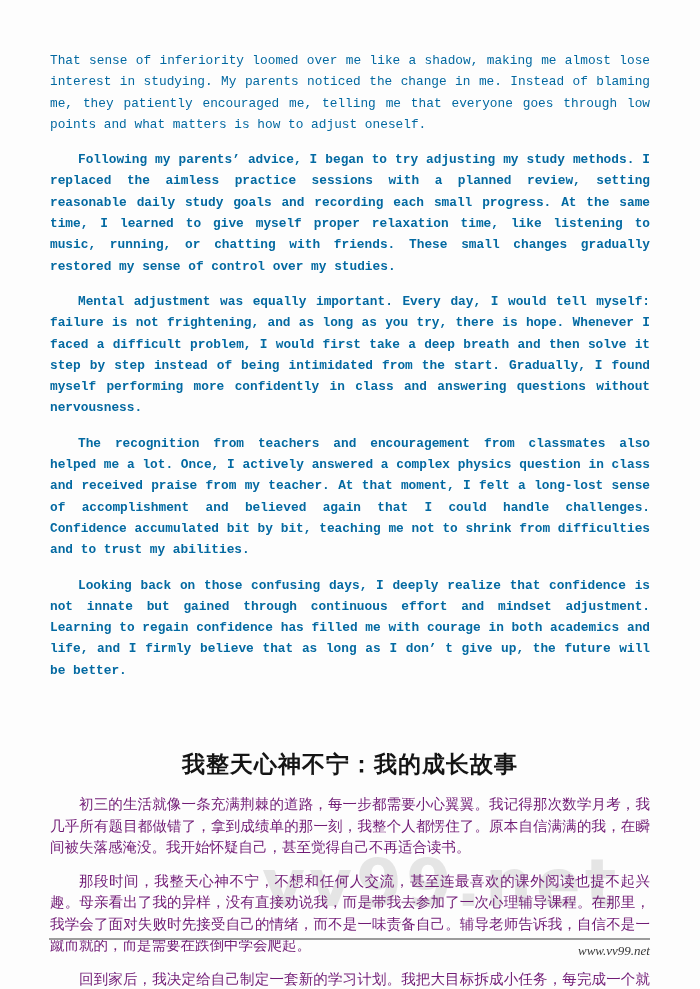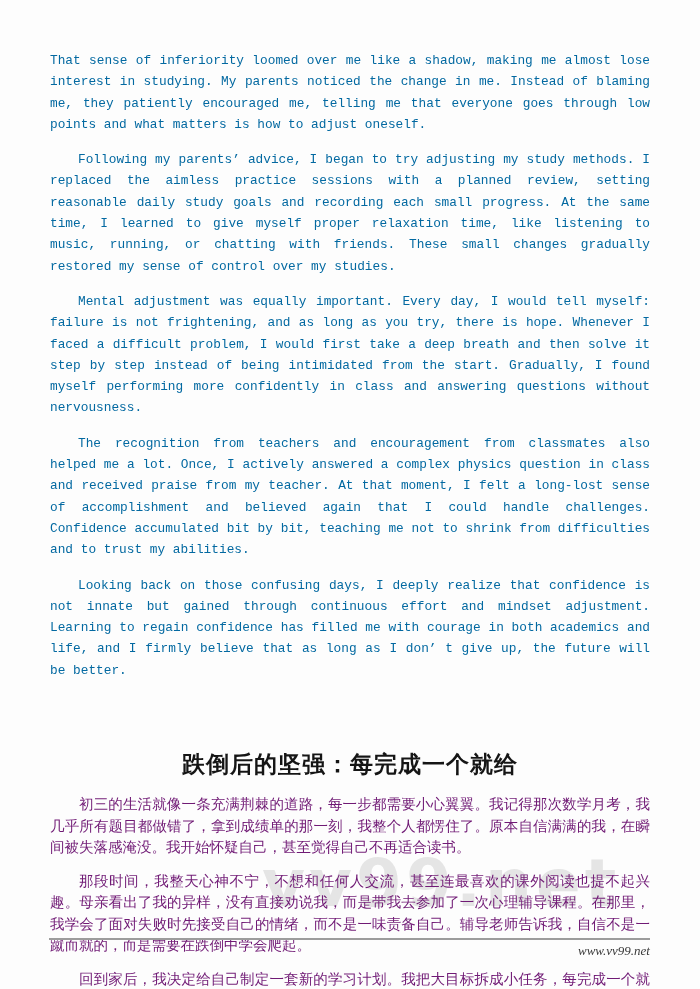--- a/index.html
+++ b/index.html
@@ -22,21 +22,21 @@
 
   
   .en p {
     font-family: "Liberation Mono", "DejaVu Sans Mono", monospace;
     font-size: 12.8px;
     line-height: 21.3px;
     text-align: justify;
     color: #0369a1;
     margin: 0 0 14px 0;
   }
-  .en p.indent { text-indent: 28px; }
+  .en p.indent { text-indent: 28px; font-weight: bold; }
   .en p:last-child { margin-bottom: 12px; }
 
   
   .title {
     margin: 68px 0 15px 0;
     text-align: center;
     font-family: "Liberation Sans", "DejaVu Sans", sans-serif;
     font-weight: 700;
     font-size: 23px;
     line-height: 30px;
@@ -100,21 +100,21 @@
   <div class="content">
 
     <section class="en">
       <p>That sense of inferiority loomed over me like a shadow, making me almost lose interest in studying. My parents noticed the change in me. Instead of blaming me, they patiently encouraged me, telling me that everyone goes through low points and what matters is how to adjust oneself.</p>
       <p class="indent">Following my parents’ advice, I began to try adjusting my study methods. I replaced the aimless practice sessions with a planned review, setting reasonable daily study goals and recording each small progress. At the same time, I learned to give myself proper relaxation time, like listening to music, running, or chatting with friends. These small changes gradually restored my sense of control over my studies.</p>
       <p class="indent">Mental adjustment was equally important. Every day, I would tell myself: failure is not frightening, and as long as you try, there is hope. Whenever I faced a difficult problem, I would first take a deep breath and then solve it step by step instead of being intimidated from the start. Gradually, I found myself performing more confidently in class and answering questions without nervousness.</p>
       <p class="indent">The recognition from teachers and encouragement from classmates also helped me a lot. Once, I actively answered a complex physics question in class and received praise from my teacher. At that moment, I felt a long-lost sense of accomplishment and believed again that I could handle challenges. Confidence accumulated bit by bit, teaching me not to shrink from difficulties and to trust my abilities.</p>
       <p class="indent">Looking back on those confusing days, I deeply realize that confidence is not innate but gained through continuous effort and mindset adjustment. Learning to regain confidence has filled me with courage in both academics and life, and I firmly believe that as long as I don’ t give up, the future will be better.</p>
     </section>
 
-    <h1 class="title">跌倒后的坚强：每完成一个就给</h1>
+    <h1 class="title">我整天心神不宁：我的成长故事</h1>
 
     <section class="cn">
       <p>初三的生活就像一条充满荆棘的道路，每一步都需要小心翼翼。我记得那次数学月考，我几乎所有题目都做错了，拿到成绩单的那一刻，我整个人都愣住了。原本自信满满的我，在瞬间被失落感淹没。我开始怀疑自己，甚至觉得自己不再适合读书。</p>
       <p>那段时间，我整天心神不宁，不想和任何人交流，甚至连最喜欢的课外阅读也提不起兴趣。母亲看出了我的异样，没有直接劝说我，而是带我去参加了一次心理辅导课程。在那里，我学会了面对失败时先接受自己的情绪，而不是一味责备自己。辅导老师告诉我，自信不是一蹴而就的，而是需要在跌倒中学会爬起。</p>
       <p>回到家后，我决定给自己制定一套新的学习计划。我把大目标拆成小任务，每完成一个就给</p>
     </section>
 
   </div>
 
   <div class="footer-rule"></div>

